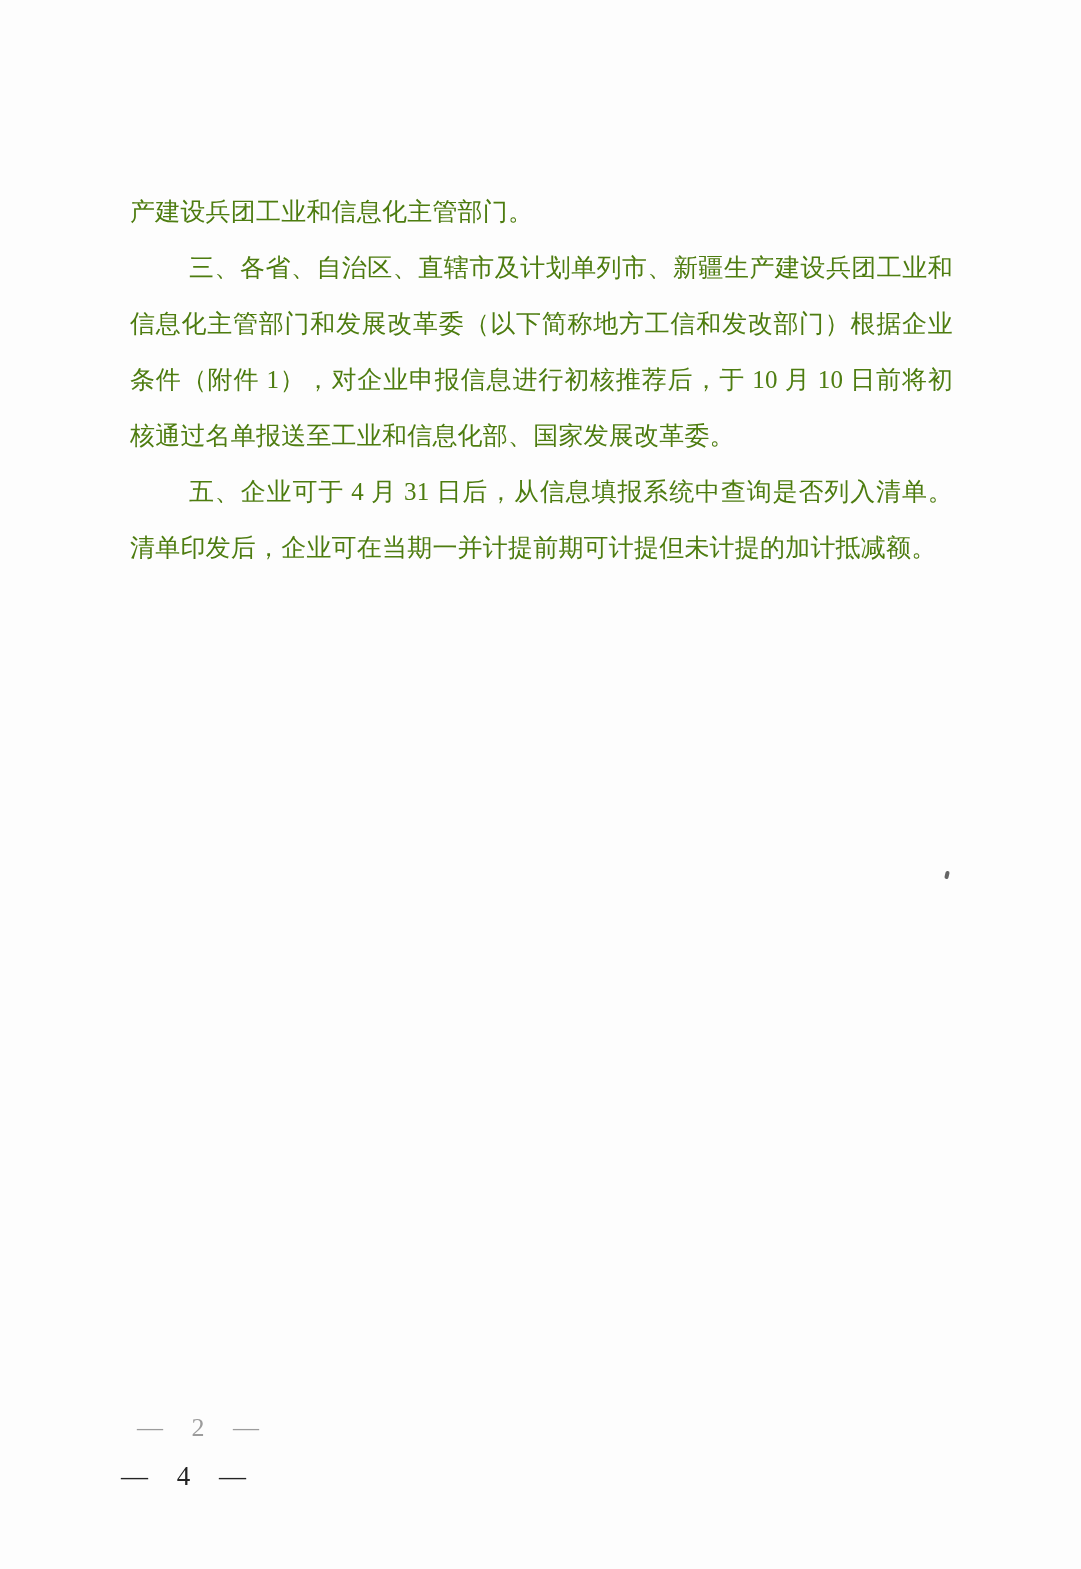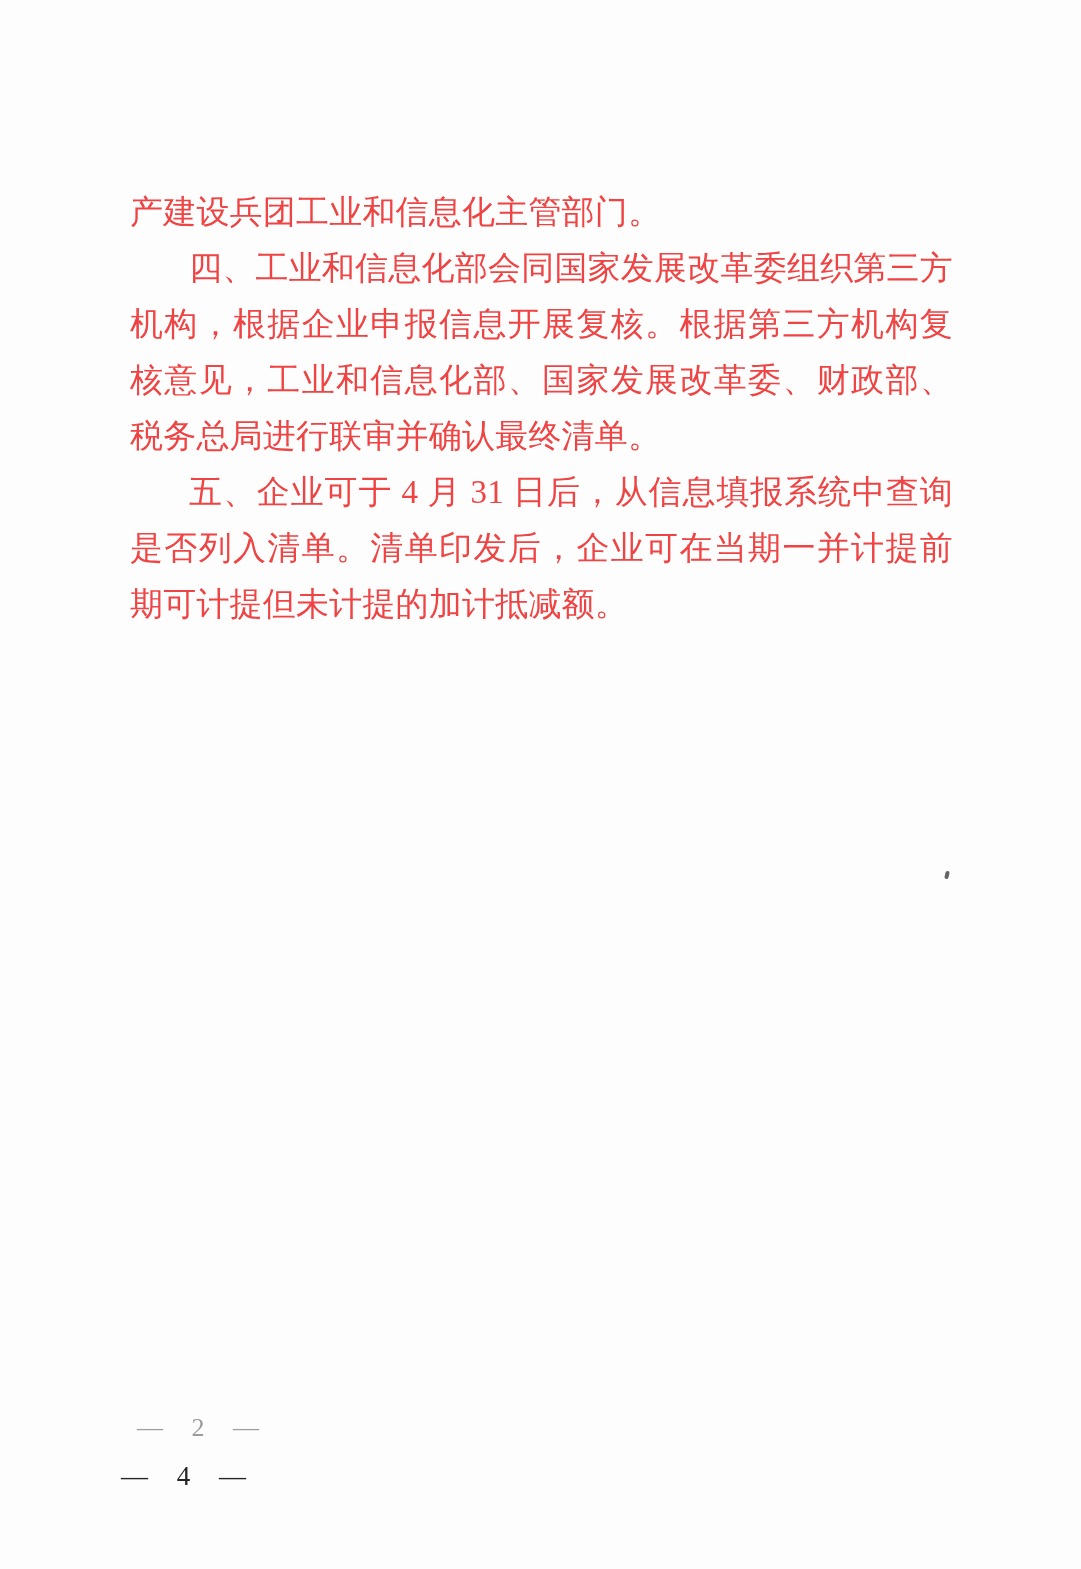--- a/index.html
+++ b/index.html
@@ -13,22 +13,22 @@
     width: 1081px;
     height: 1569px;
     background: #fdfdfd;
     overflow: hidden;
   }
   .body-text {
     position: absolute;
     left: 130px;
     top: 184px;
     width: 823px;
-    color: #ef4444;
-    font-size: 33px;
+    color: #4d7c0f;
+    font-size: 25px;
     line-height: 56px;
     letter-spacing: 0.2px;
     text-align: justify;
     text-justify: inter-ideograph;
   }
   .para {
     margin: 0;
     padding: 0;
   }
   .para.indent {
@@ -64,21 +64,21 @@
     opacity: 0.85;
   }
 </style>
 </head>
 <body>
 
 <div class="page">
 
   <div class="body-text">
     <p class="para">产建设兵团工业和信息化主管部门。</p>
-    <p class="para indent">四、工业和信息化部会同国家发展改革委组织第三方机构，根据企业申报信息开展复核。根据第三方机构复核意见，工业和信息化部、国家发展改革委、财政部、税务总局进行联审并确认最终清单。</p>
+    <p class="para indent">三、各省、自治区、直辖市及计划单列市、新疆生产建设兵团工业和信息化主管部门和发展改革委（以下简称地方工信和发改部门）根据企业条件（附件 1），对企业申报信息进行初核推荐后，于 10 月 10 日前将初核通过名单报送至工业和信息化部、国家发展改革委。</p>
     <p class="para indent">五、企业可于 4 月 31 日后，从信息填报系统中查询是否列入清单。清单印发后，企业可在当期一并计提前期可计提但未计提的加计抵减额。</p>
   </div>
 
   <div class="footer-num footer-prev">— 2 —</div>
 
   <div class="footer-num footer-current">— 4 —</div>
 
   <div class="scan-mark"></div>
 
 </div>

